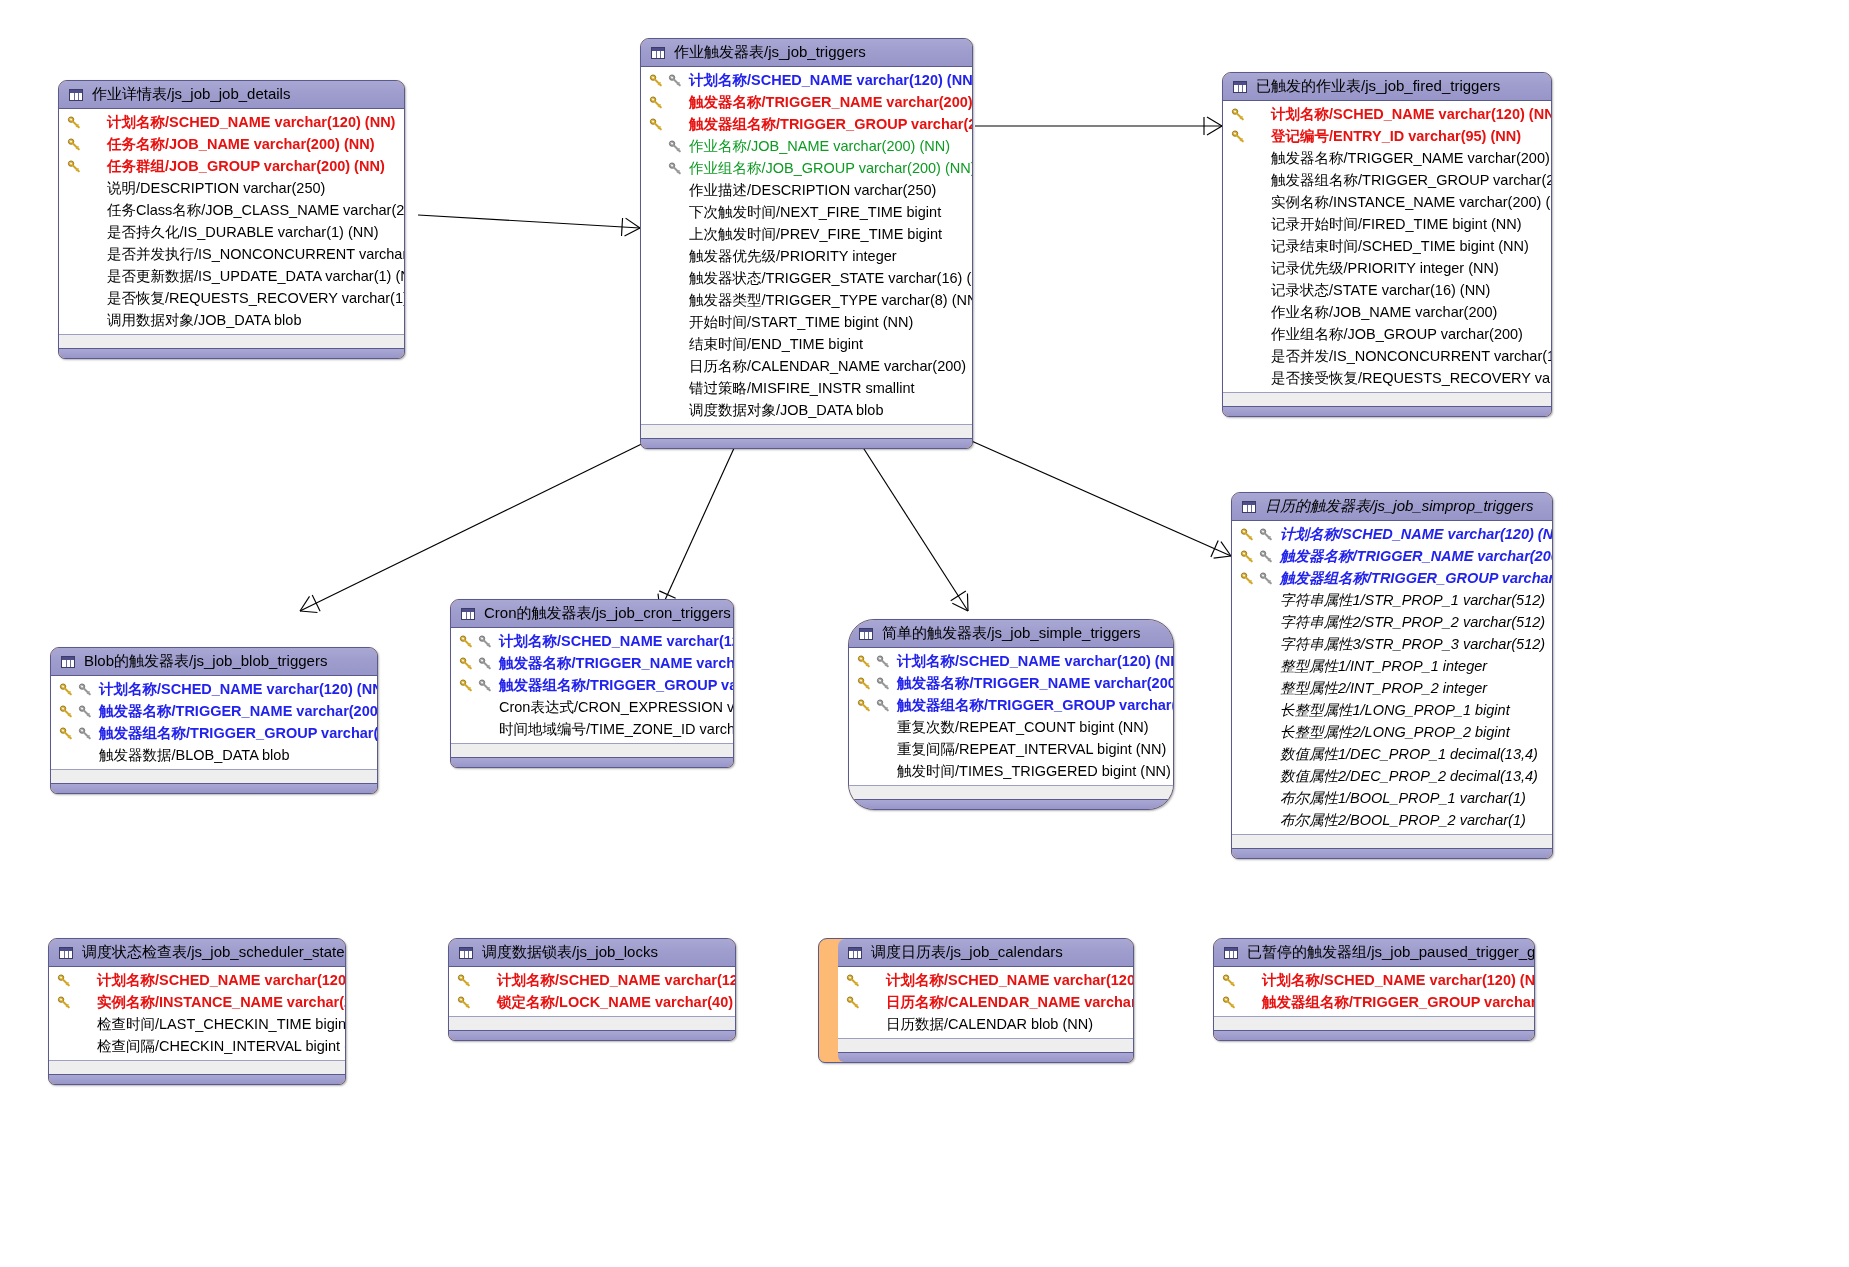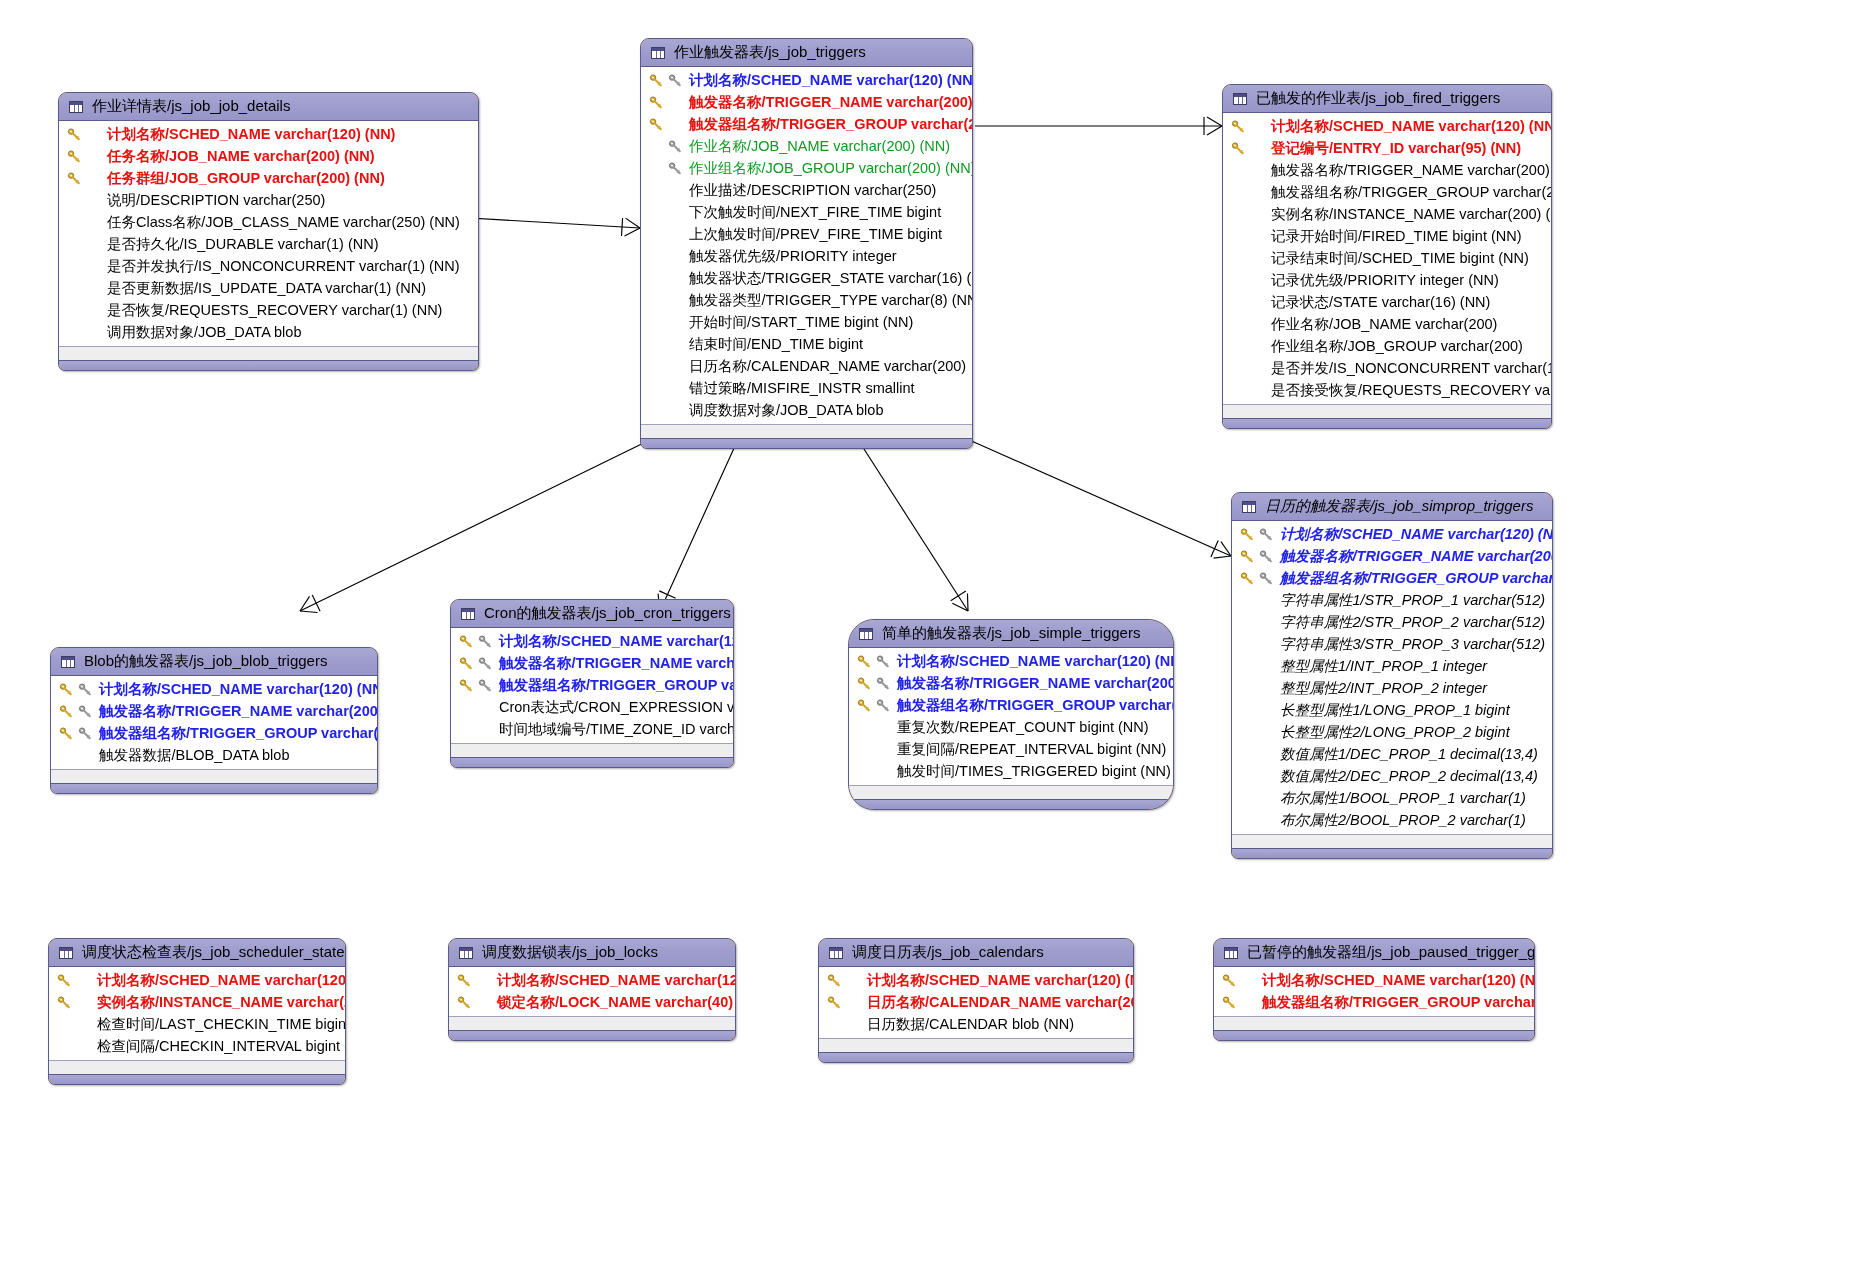--- a/index.html
+++ b/index.html
@@ -140,21 +140,21 @@
       </g>
       <g>
         <line x1="958" y1="435" x2="1231" y2="556" stroke="#000000" stroke-width="1.15" fill="none"></line>
         <line x1="1231" y1="556" x2="1213.6397646100768" y2="558.1499365587057" stroke="#000000" stroke-width="1.15"></line>
         <line x1="1231" y1="556" x2="1220.9334746176487" y2="541.6938800953411" stroke="#000000" stroke-width="1.15"></line>
         <line x1="1210.8970885328495" y1="556.9343182241104" x2="1218.1907985404214" y2="540.4782617607458" stroke="#000000" stroke-width="1.15"></line>
       </g>
     </svg>
 
   <div id="entity-layer">
-      <div class="entity" style="left: 58px; top: 80px; width: 421px; margin-top: 12px;">
+      <div class="entity" style="left: 58px; top: 80px; width: 347px;">
         <div class="ent-head">
           <span class="tbl-icon"></span>
           <span>作业详情表/js_job_job_details</span>
         </div>
         <div class="ent-body">
           <div class="row">
             <span class="keyslot">
               <svg viewBox="0 0 16 14" class="key">
                 <g>
                   <circle cx="4.3" cy="3.9" r="2.9" fill="#d9ad2e" stroke="#8c6b10" stroke-width="0.9"></circle>
@@ -389,21 +389,21 @@
           </div>
           <div class="row">
             <span class="keyslot"></span>
             <span class="keyslot"></span>
             <span class="ktxt fld-plain">调度数据对象/JOB_DATA blob</span>
           </div>
         </div>
         <div class="ent-foot"></div>
         <div class="ent-bottom"></div>
       </div>
-      <div class="entity" style="left: 1222px; top: 84px; width: 330px;">
+      <div class="entity" style="left: 1222px; top: 72px; width: 330px;">
         <div class="ent-head">
           <span class="tbl-icon"></span>
           <span>已触发的作业表/js_job_fired_triggers</span>
         </div>
         <div class="ent-body">
           <div class="row">
             <span class="keyslot">
               <svg viewBox="0 0 16 14" class="key">
                 <g>
                   <circle cx="4.3" cy="3.9" r="2.9" fill="#d9ad2e" stroke="#8c6b10" stroke-width="0.9"></circle>
@@ -1029,21 +1029,21 @@
                 </g>
               </svg>
             </span>
             <span class="keyslot"></span>
             <span class="ktxt fld-pk">锁定名称/LOCK_NAME varchar(40) (NN)</span>
           </div>
         </div>
         <div class="ent-foot"></div>
         <div class="ent-bottom"></div>
       </div>
-      <div class="entity" style="left: 818px; top: 938px; width: 316px;">
+      <div class="entity" style="left: 818px; top: 938px; width: 316px; padding-left: 19px;">
         <div class="ent-head">
           <span class="tbl-icon"></span>
           <span>调度日历表/js_job_calendars</span>
         </div>
         <div class="ent-body">
           <div class="row">
             <span class="keyslot">
               <svg viewBox="0 0 16 14" class="key">
                 <g>
                   <circle cx="4.3" cy="3.9" r="2.9" fill="#d9ad2e" stroke="#8c6b10" stroke-width="0.9"></circle>

